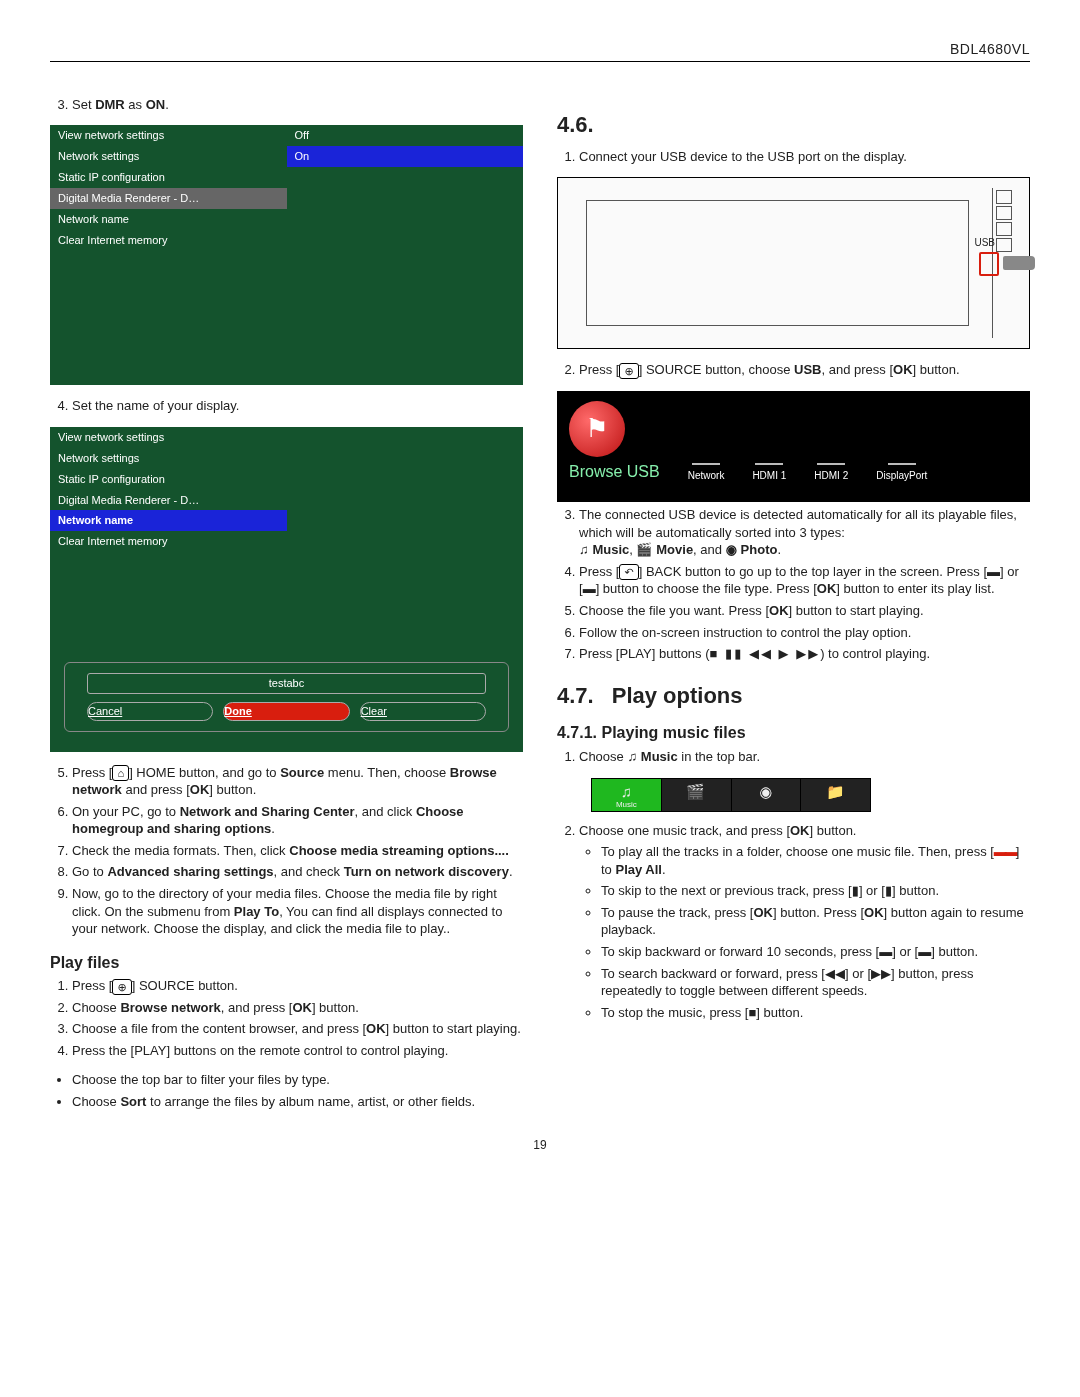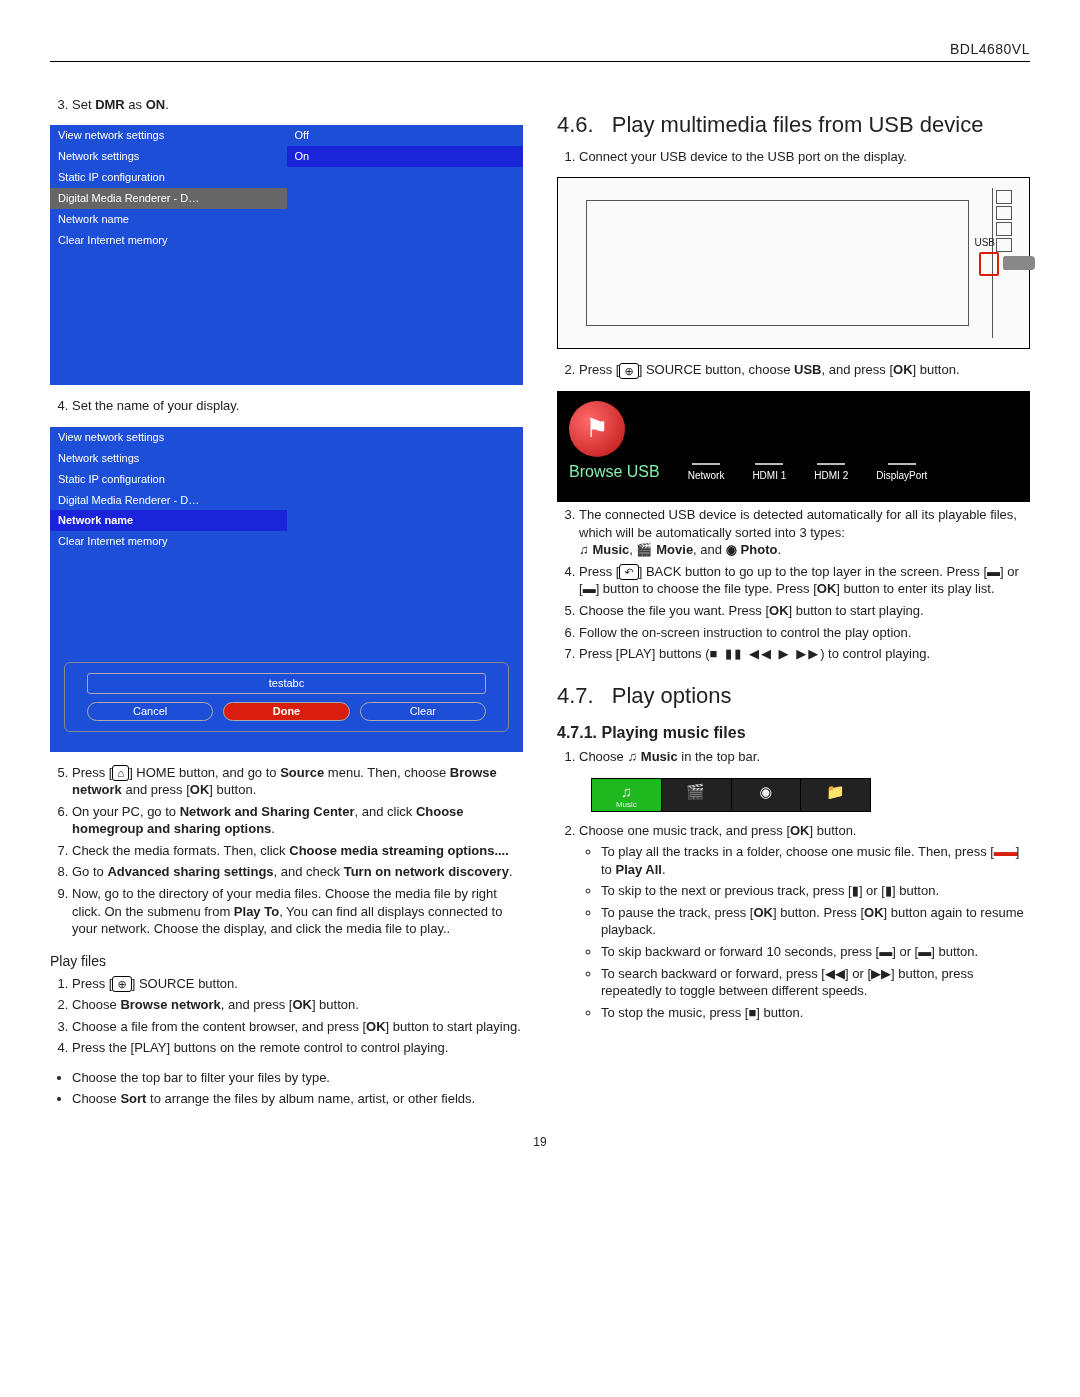--- a/index.html
+++ b/index.html
@@ -19,45 +19,45 @@
     text-align: right;
     font-size: 14px;
     letter-spacing: .5px;
   }
   .cols { display: flex; gap: 34px; }
   .col { flex: 1 1 50%; }
   ol.num { margin: 4px 0 12px 0; padding-left: 22px; }
   ol.num > li { margin-bottom: 4px; }
   ul.bul { margin: 4px 0 12px 0; padding-left: 22px; }
   ul.bul > li { margin-bottom: 4px; }
-  h2.sec { font-size: 22px; margin: 18px 0 8px 0; font-weight: normal; display: flex; gap: 18px; }
+  h2.sec { font-size: 22px; margin: 18px 0 8px 0; font-weight: bold; display: flex; gap: 18px; }
   h3.sub { font-size: 16px; font-weight: bold; margin: 12px 0 4px 0; }
-  h4.min { font-size: 14px; font-weight: normal; margin: 14px 0 4px 0; }
+  h4.min { font-size: 16px; font-weight: bold; margin: 14px 0 4px 0; }
   .ui-screen {
-    background: #1d4ed8; color: #fff; font-family: Arial, sans-serif;
+    background: #14532d; color: #fff; font-family: Arial, sans-serif;
     font-size: 11px; margin: 6px 0 12px 0; position: relative;
   }
   .menu { display: flex; }
   .menu-col { width: 50%; }
   .menu-row { padding: 3px 8px; }
   .menu-row.sel-bg { background: #666; }
   .menu-row.blue { background: #1a24d8; }
   .menu-row.blue-bold { background: #1a24d8; font-weight: bold; }
   .name-input-box {
     margin: 0 14px 10px 14px; border: 1px solid #888; border-radius: 6px;
     padding: 10px 22px;
   }
   .name-field {
     border: 1px solid #aaa; border-radius: 3px; text-align: center;
     padding: 2px 0; margin-bottom: 8px; font-size: 11px;
   }
   .btn-row { display: flex; gap: 10px; }
   .btn {
     flex: 1; border: 1px solid #aaa; border-radius: 10px;
-    text-align: center; font-size: 11px; padding: 1px 0;
+    font-size: 11px; padding: 1px 0; text-decoration: underline;
   }
   .btn.red { background: #d81e0e; color: #fff; font-weight: bold; }
   .diagram {
     border: 1.5px solid #000; height: 170px; margin: 6px 0 12px 0;
     position: relative; background: #fafafa;
   }
   .diagram .usb-label { position: absolute; right: 34px; top: 58px; font-size: 10px; }
   .diagram .usb-port {
     position: absolute; right: 30px; top: 74px; width: 16px; height: 20px;
     border: 2px solid #d81e0e; border-radius: 2px;
@@ -193,21 +193,20 @@
       <li>Choose the top bar to filter your files by type.</li>
       <li><span>Choose </span><b>Sort</b><span> to arrange the files by album name, artist, or other fields.</span></li>
     </ul>
   </div>
 
   <div class="col">
 
 
     <h2 class="sec">
       <span>4.6.</span>
-      <span>Play multimedia files from USB device</span>
     </h2>
     <ol class="num">
       <li>Connect your USB device to the USB port on the display.</li>
     </ol>
 
     <div class="diagram">
       <div class="panel"></div>
       <div class="side">
         <div class="slot"></div>
           <div class="slot"></div>

